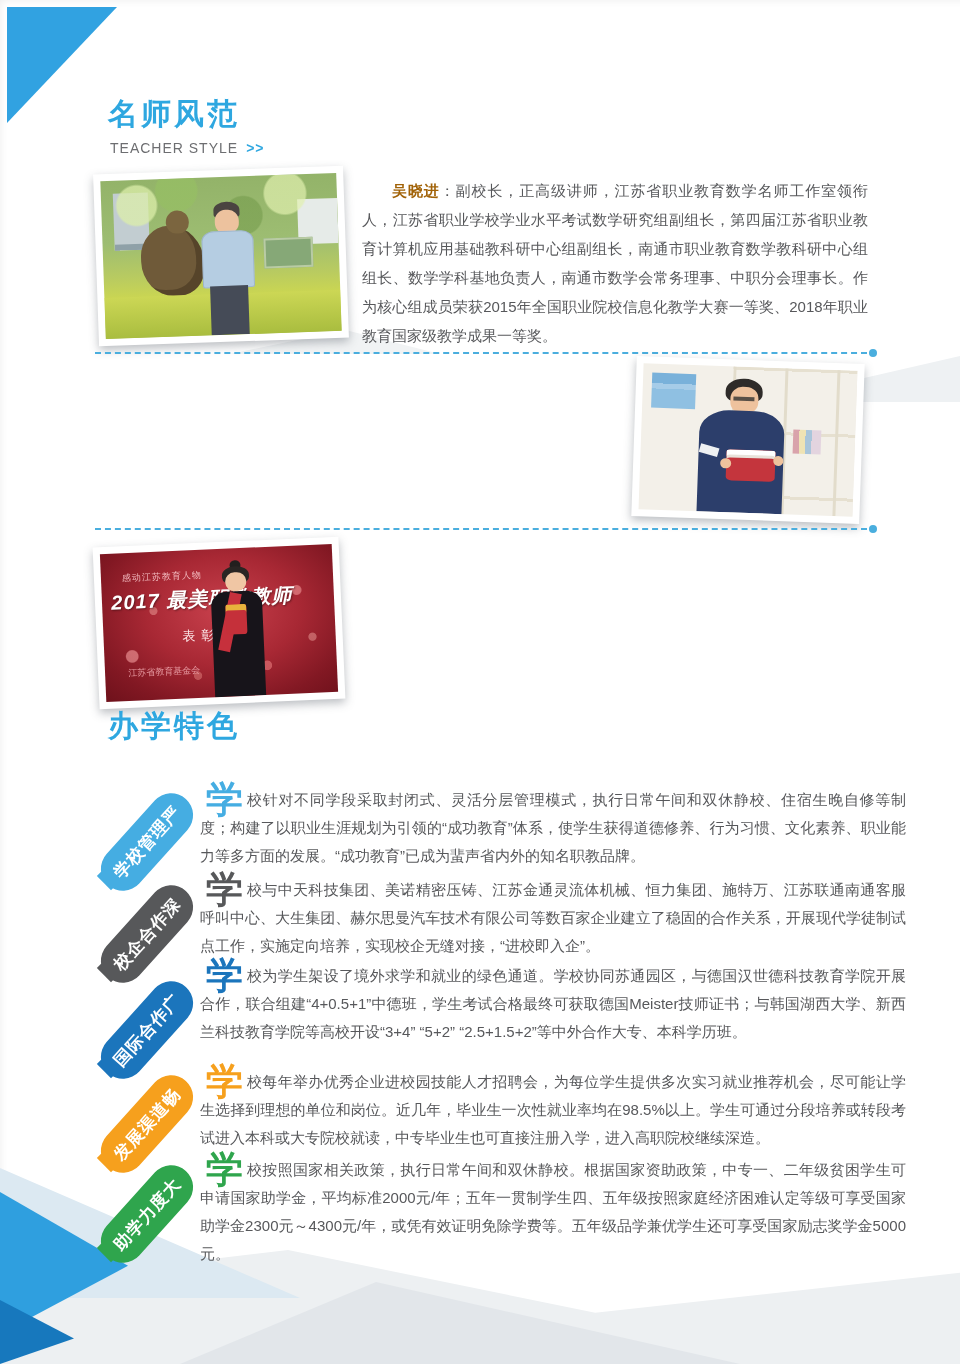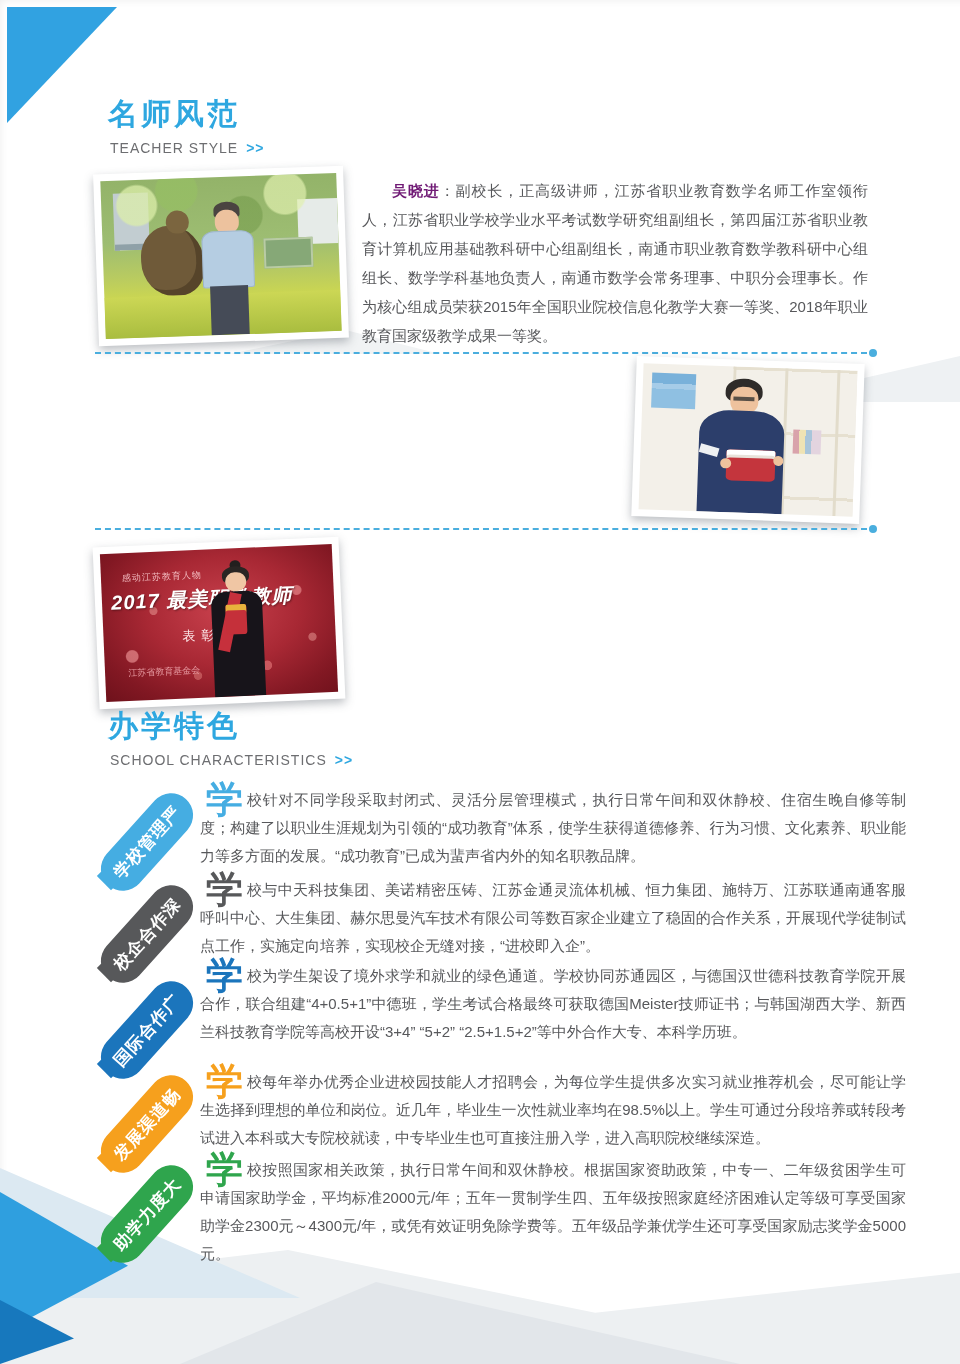--- a/index.html
+++ b/index.html
@@ -15,21 +15,21 @@
   .deco-b-gray2{left:180px;top:1282px;width:560px;height:82px;background:#e2e6ea;clip-path:polygon(0 100%,35% 0,100% 100%);}
   .deco-bl-cyan{left:0;top:1168px;width:300px;height:130px;background:#dce9f2;clip-path:polygon(0 0,100% 100%,0 100%);}
   .deco-bl-blue{left:0;top:1192px;width:128px;height:142px;background:#2f9fdf;clip-path:polygon(0 0,100% 52%,0 100%);}
   .deco-bl-blue2{left:0;top:1300px;width:74px;height:64px;background:#1778bd;clip-path:polygon(0 0,100% 60%,0 100%);}
   
   .h-cn{position:absolute;font-size:30px;font-weight:bold;color:#2ea7e0;letter-spacing:3px;}
   .h-en{position:absolute;font-size:14px;color:#6d6e71;letter-spacing:1px;}
   .h-en .arr{color:#2ea7e0;font-weight:bold;margin-left:8px;}
   
   .teacher-text{position:absolute;font-size:15px;line-height:29px;color:#57585b;text-align:justify;text-indent:2em;}
-  .tname{color:#701a75;font-weight:bold;}
+  .tname{color:#a16207;font-weight:bold;}
   .dashed{position:absolute;left:95px;width:772px;height:0;border-top:2px dashed #4aaede;}
   .dashed::after{content:"";position:absolute;right:-10px;top:-5px;width:8px;height:8px;border-radius:50%;background:#4aaede;}
   
   .photo{position:absolute;background:#fff;padding:7px;box-shadow:0 4px 10px rgba(60,70,80,.35);}
   .scene{position:relative;width:100%;height:100%;overflow:hidden;}
   .scene div,.scene span{position:absolute;}
   
   .s1{background:linear-gradient(180deg,#93b369 0%,#9dbd72 40%,#b9cb60 62%,#c9d553 74%,#aabc49 100%);}
   .s1 .blobs{inset:0 0 35% 0;background:
     radial-gradient(circle at 15% 25%, rgba(220,238,170,.75) 0 9%, transparent 10%),
@@ -157,23 +157,20 @@
       <div class="hairbun"></div>
       <div class="whair"></div>
       <div class="wface"></div>
       <div class="dress"></div>
       <div class="sash"></div>
       <div class="award"></div>
     </div>
   </div>
 
   <div class="h-cn" style="left:108px;top:706px">办学特色</div>
-  <div class="h-en" style="left:110px;top:752px">
-    <span>SCHOOL CHARACTERISTICS</span><span class="arr">&gt;&gt;</span>
-  </div>
 
   <div class="badge" style="top:790px">
     <div class="tail" style="background: rgb(69, 173, 226);"></div>
     <div class="capsule" style="background: rgb(69, 173, 226);">
       <span>学校管理严</span>
     </div>
   </div>
   <div class="feature-text" style="top:786px">
     <span class="dropcap" style="color: rgb(69, 173, 226);">学</span><span>校针对不同学段采取封闭式、灵活分层管理模式，执行日常午间和双休静校、住宿生晚自修等制度；构建了以职业生涯规划为引领的“成功教育”体系，使学生获得道德修养、行为习惯、文化素养、职业能力等多方面的发展。“成功教育”已成为蜚声省内外的知名职教品牌。</span>
   </div>

